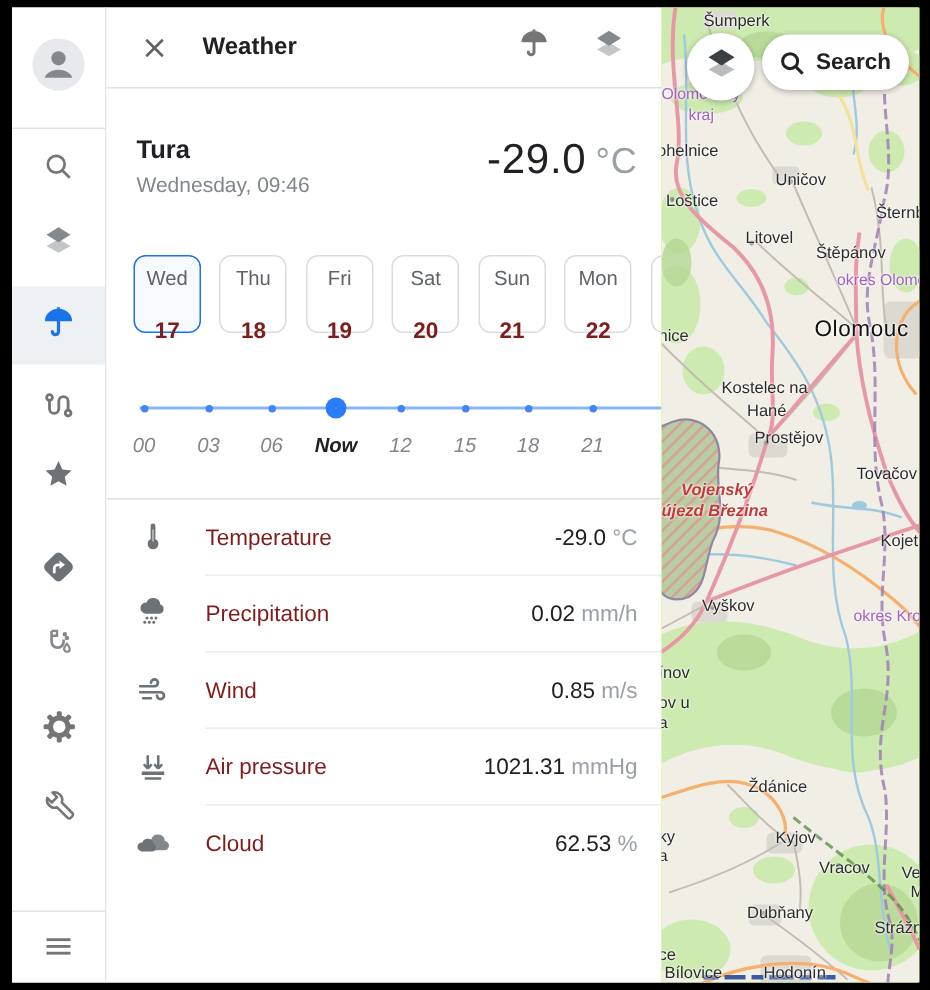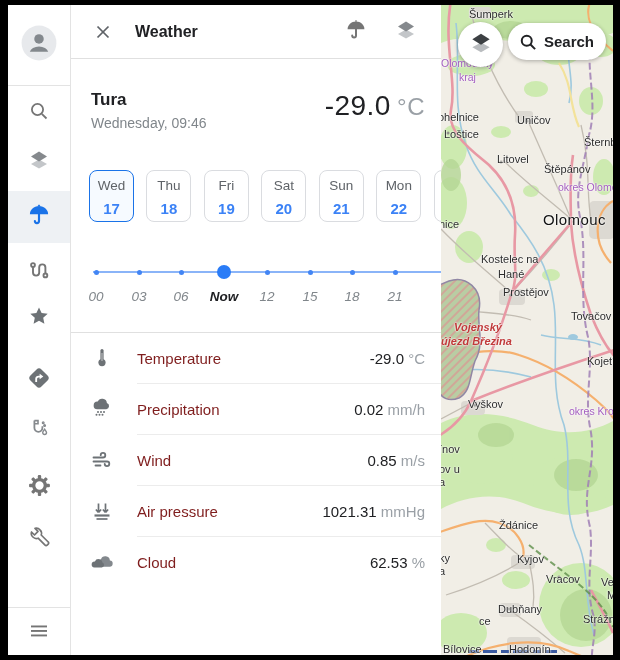--- a/index.html
+++ b/index.html
@@ -23,21 +23,21 @@
 
   .loc-name{position:absolute;left:20px;top:85px;font-size:17px;font-weight:700;color:#202124;}
   .loc-sub{position:absolute;left:20px;top:110px;font-size:14px;color:#80868b;}
   .loc-temp{position:absolute;right:16px;top:85px;font-size:28px;color:#202124;letter-spacing:.5px;}
   .loc-temp .unit{color:#9aa0a6;font-size:24px;}
 
   .days{position:absolute;left:0;top:165px;width:370px;height:60px;overflow:hidden;white-space:nowrap;padding-left:18px;box-sizing:border-box;}
   .day-card{display:inline-block;vertical-align:top;width:45px;height:52px;border:1px solid #dadce0;border-radius:8px;margin-right:8px;text-align:center;cursor:pointer;background:#fff;box-sizing:border-box;}
   .day-card.selected{border:1.5px solid #1a73e8;background:#f6faff;}
   .day-name{margin-top:7px;font-size:13.5px;color:#5f6368;}
-  .day-date{margin-top:7px;font-size:15px;font-weight:700;color:#3b82f6;}
+  .day-date{margin-top:19px;font-size:15px;font-weight:700;color:#7f1d1d;}
 
   .slider{position:absolute;left:0;top:240px;width:370px;height:70px;}
   .slider-line{position:absolute;left:22px;top:26px;width:348px;height:2px;background:#8ab4f8;}
   .tick{position:absolute;top:24.5px;width:5px;height:5px;border-radius:50%;background:#4285f4;}
   .slider-dot{position:absolute;top:20px;width:14px;height:14px;border-radius:50%;background:#2a7cf7;cursor:pointer;}
   .tick-label{position:absolute;top:44px;width:40px;text-align:center;font-size:13.5px;color:#80868b;font-style:italic;}
   .tick-label.now{color:#202124;font-weight:700;}
 
   .details{position:absolute;left:0;top:328px;width:370px;}
   .detail-row{position:relative;height:50px;display:flex;align-items:center;}
@@ -435,21 +435,21 @@
             <rect x="72" y="645" width="16" height="3"></rect>
         <rect x="92" y="645" width="8" height="3"></rect>
             <rect x="104" y="645" width="12" height="3"></rect>
       </g>
     </svg>
 
     <div id="map-labels">
           <span class="mlabel town" style="left: 28px; top: 3px;">Šumperk</span>
           <span class="mlabel region" style="left: 0px; top: 52px;">Olomoucký</span>
           <span class="mlabel region" style="left: 18px; top: 66px;">kraj</span>
-          <span class="mlabel town" style="left: -3px; top: 106px; text-align: right;">ohelnice</span>
+          <span class="mlabel town" style="left: -3px; top: 90px; text-align: right;">ohelnice</span>
           <span class="mlabel town" style="left: 3px; top: 123px;">Loštice</span>
           <span class="mlabel town" style="left: 76px; top: 109px;">Uničov</span>
           <span class="mlabel town" style="left: 143px; top: 131px;">Šternberk</span>
           <span class="mlabel town" style="left: 56px; top: 148px;">Litovel</span>
           <span class="mlabel town" style="left: 103px; top: 158px;">Štěpánov</span>
           <span class="mlabel region" style="left: 117px; top: 176px;">okres Olomouc</span>
           <span class="mlabel city" style="left: 102px; top: 206px;">Olomouc</span>
           <span class="mlabel town" style="left: -2px; top: 213px;">nice</span>
           <span class="mlabel town" style="left: 40px; top: 248px;">Kostelec na</span>
           <span class="mlabel town" style="left: 57px; top: 263px; text-align: center;">Hané</span>
@@ -465,21 +465,21 @@
           <span class="mlabel town" style="left: -2px; top: 471px;">a</span>
           <span class="mlabel town" style="left: 42px; top: 514px; margin-left: 16px;">Ždánice</span>
           <span class="mlabel town" style="left: -2px; top: 547px;">ky</span>
           <span class="mlabel town" style="left: -2px; top: 560px;">a</span>
           <span class="mlabel town" style="left: 76px; top: 548px;">Kyjov</span>
           <span class="mlabel town" style="left: 105px; top: 568px;">Vracov</span>
           <span class="mlabel town" style="left: 160px; top: 571px;">Ve</span>
           <span class="mlabel town" style="left: 166px; top: 584px;">M</span>
           <span class="mlabel town" style="left: 57px; top: 598px;">Dubňany</span>
           <span class="mlabel town" style="left: 142px; top: 608px;">Strážni</span>
-          <span class="mlabel town" style="left: -2px; top: 610px; margin-left: 40px;">ce</span>
+          <span class="mlabel town" style="left: -2px; top: 626px;">ce</span>
           <span class="mlabel town" style="left: 2px; top: 638px;">Bílovice</span>
           <span class="mlabel town" style="left: 68px; top: 638px;">Hodonín</span>
         </div>
 
     <div class="layers-btn">
       <span>
         <svg width="26" height="26" viewBox="0 0 24 24">
               <polygon points="12,11.5 20,16 12,20.5 4,16" fill="#b9bcbf"></polygon>
               <polygon points="12,3.5 20,8.5 12,13.5 4,8.5" fill="#3c4043"></polygon>
             </svg>

